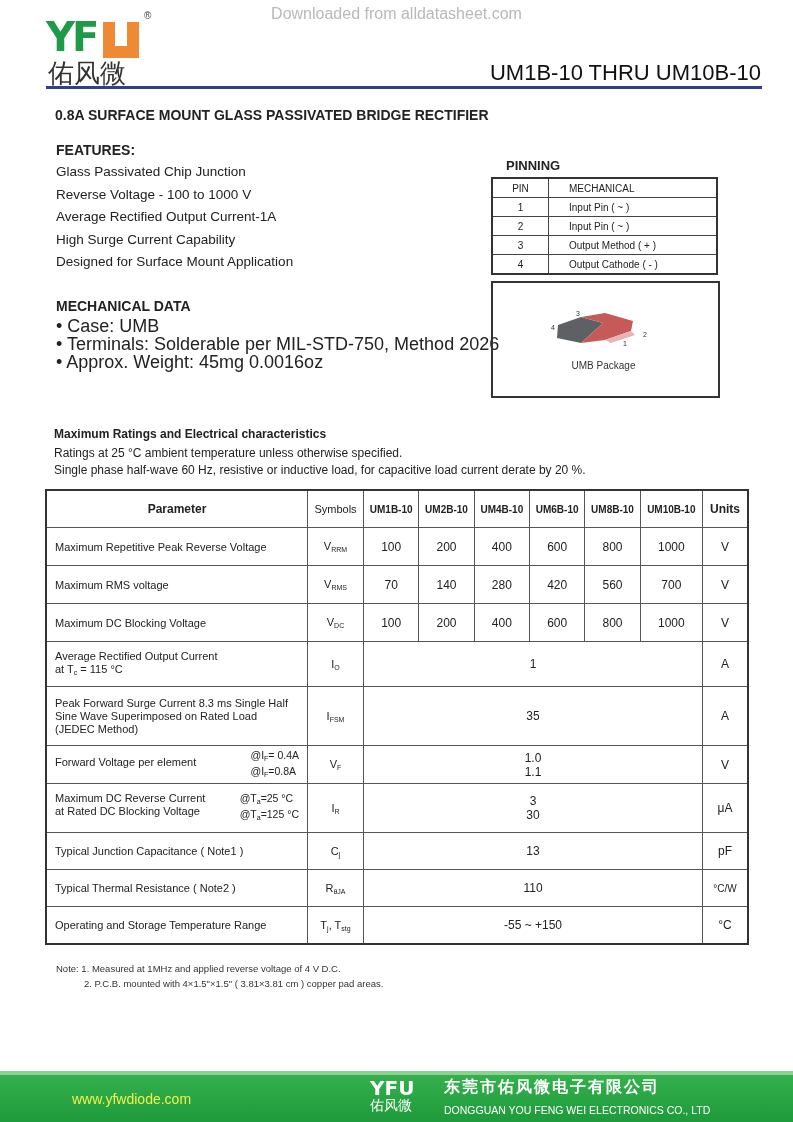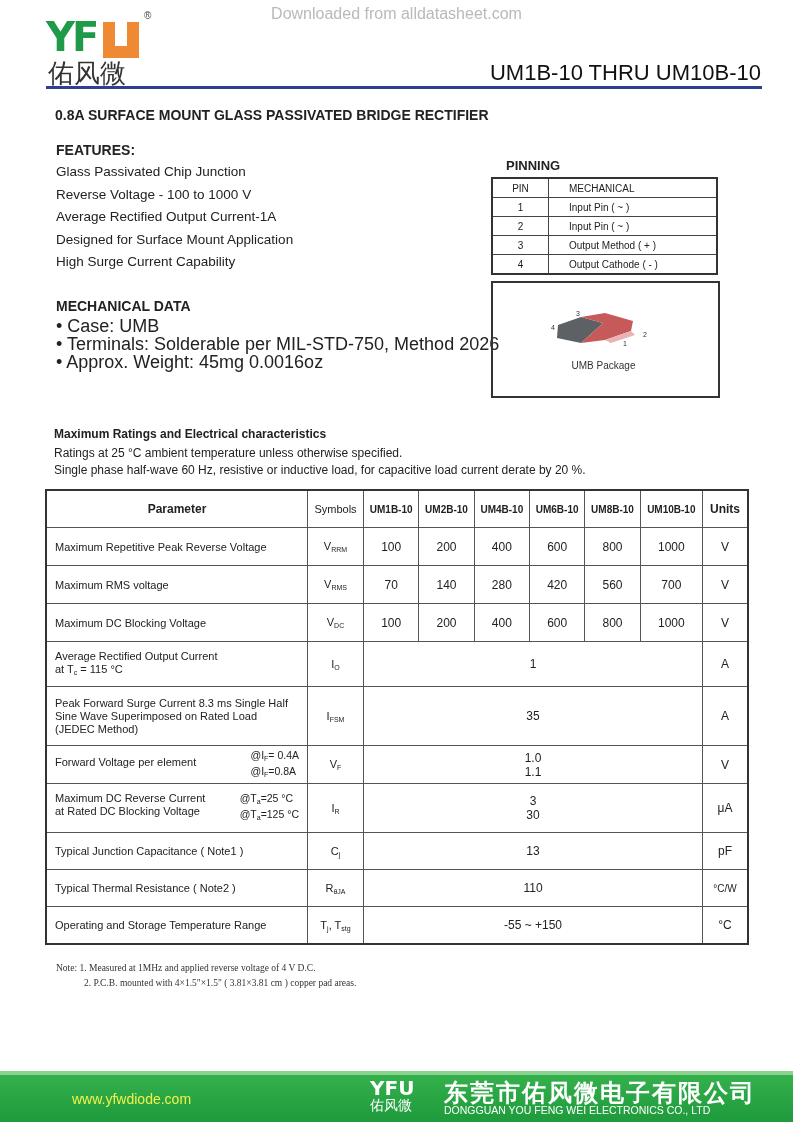--- a/index.html
+++ b/index.html
@@ -46,29 +46,29 @@
   table.spec tr.r38 td { height:37px; }
   table.spec tr.r44 td { height:44px; }
   table.spec tr.r58 td { height:58px; }
   table.spec tr.r36 td { height:36px; }
   table.spec tr.r50 td { height:48px; }
   table.spec td.val { font-size:12px; }
   .cond { float:right; font-size:10.5px; text-align:left; margin-right:8px; line-height:13px; }
   .plabel { display:inline-block; line-height:13px; }
   sub { font-size:7px; vertical-align:-2px; }
   .notes { left:56px; top:963px; font-size:9.5px; color:#333; }
-  .notes div { height:15px;font-family:Liberation Serif, serif; }
+  .notes div { height:15px; }
   .notes .n2 { padding-left:28px; }
   .footer { left:0; top:1075px; width:793px; height:47px; background:linear-gradient(180deg,#34b04c,#1f9a3c); }
   .footer-band { left:0; top:1071px; width:793px; height:4px; background:#8bd18f; }
   .footer-url { left:72px; top:1091px; font-size:14px; color:#f2f24a; }
   .footer-logo { left:370px; top:1076px; width:60px; height:44px; color:#fff; }
   .footer-logo .yfw { font-size:20px; font-weight:bold; font-family:"DejaVu Sans", sans-serif; }
   .footer-logo .cn { font-size:14px; margin-top:-3px; }
-  .footer-cn { left:444px; top:1077px; font-size:24px; color:#fff; font-weight:bold; letter-spacing:2px; font-family:"DejaVu Sans", sans-serif; }
+  .footer-cn { left:444px; top:1077px; font-size:16px; color:#fff; font-weight:bold; letter-spacing:2px; font-family:"DejaVu Sans", sans-serif; }
   .footer-en { left:444px; top:1104px; font-size:10.5px; color:#fff;text-align:center; }
 </style>
 </head>
 <body>
 
 <div class="abs watermark-top">Downloaded from alldatasheet.com</div>
 
 <div class="abs logo">
   <span class="y">Y</span>
   <span class="f">F</span>
@@ -80,22 +80,22 @@
 <div class="abs doc-title">UM1B-10 THRU UM10B-10</div>
 <div class="abs header-rule"></div>
 
 <div class="abs subtitle">0.8A SURFACE MOUNT GLASS PASSIVATED BRIDGE RECTIFIER</div>
 
 <div class="abs features-h">FEATURES:</div>
 <div class="abs features">
   <div>Glass Passivated Chip Junction</div>
   <div>Reverse Voltage - 100 to 1000 V</div>
   <div>Average Rectified Output Current-1A</div>
+  <div>High Surge Current Capability</div>
   <div>Designed for Surface Mount Application</div>
-  <div>High Surge Current Capability</div>
 </div>
 
 <div class="abs mech-h">MECHANICAL DATA</div>
 <div class="abs mech">
   <div>• Case: UMB</div>
   <div>• Terminals: Solderable per MIL-STD-750, Method 2026</div>
   <div>• Approx. Weight: 45mg   0.0016oz</div>
 </div>
 
 <div class="abs pinning-h">PINNING</div>

